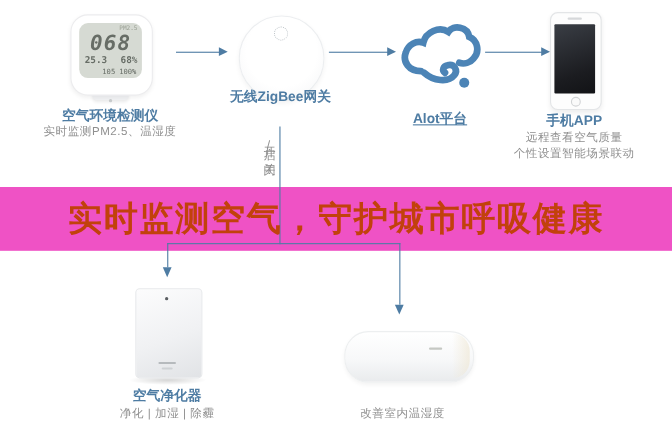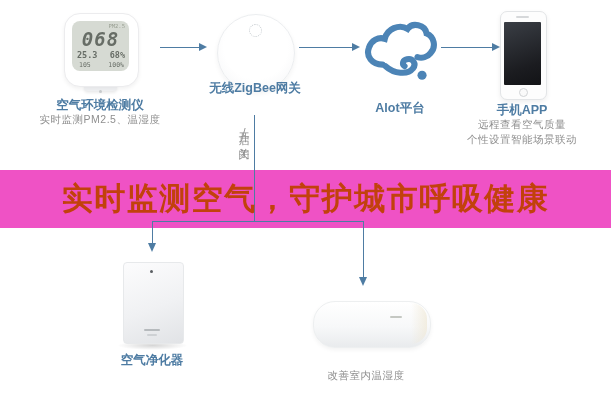--- a/index.html
+++ b/index.html
@@ -21,21 +21,21 @@
   #sensor-body{left:64px;top:13px;width:73px;height:72px;background:#fff;border:1px solid #ececee;
     border-radius:16px;box-shadow:0 2px 4px rgba(0,0,0,.06);z-index:1;}
   #sensor-stand{left:84px;top:84px;width:33px;height:7px;background:#f1f2f4;border-radius:0 0 4px 4px;box-shadow:0 2px 3px rgba(0,0,0,.08);}
   #sensor-mic{left:99px;top:90px;width:3px;height:3px;border-radius:50%;background:#c9cccd;}
   #sensor-lcd{left:72px;top:21px;width:57px;height:50px;background:#d6dad3;border-radius:8px;z-index:2;
     color:#676d66;font-family:"DejaVu Sans Mono",monospace;}
   #lcd-toplabel{right:4px;top:2px;font-size:5.5px;color:#9aa094;position:absolute;}
   #lcd-main{left:0;right:0;top:7px;text-align:center;font-size:19px;font-weight:bold;letter-spacing:1px;position:absolute;font-style:italic;}
   #lcd-temp{left:5px;top:29px;font-size:8.5px;font-weight:bold;position:absolute;}
   #lcd-hum{right:4px;top:29px;font-size:8.5px;font-weight:bold;position:absolute;padding-left:28px;}
-  #lcd-l3{left:7px;top:40px;font-size:6.5px;position:absolute;}
+  #lcd-l3{left:21px;top:40px;font-size:6.5px;position:absolute;}
   #lcd-r3{right:5px;top:40px;font-size:6.5px;position:absolute;}
 
   
   #gateway-disc{left:217px;top:14px;width:76px;height:76px;border-radius:50%;
     background:radial-gradient(circle at 50% 42%,#ffffff 55%,#f2f3f5 100%);
     border:1px solid #eceef0;box-shadow:0 2px 5px rgba(0,0,0,.05);}
   #gateway-dots{left:249px;top:24px;width:11px;height:11px;border:1.5px dotted #c2c8cc;border-radius:50%;}
 
   
   .harrow{height:1px;background:var(--blue);}
@@ -49,21 +49,21 @@
   #phone-body{left:500px;top:11px;width:45px;height:87px;background:#fdfdfd;border:1px solid #e3e5e7;
     border-radius:7px;box-shadow:0 2px 5px rgba(0,0,0,.07);}
   #phone-earpiece{left:516px;top:16px;width:13px;height:2px;background:#d6d8da;border-radius:1px;}
   #phone-screen{left:504px;top:22px;width:37px;height:63px;background:linear-gradient(160deg,#3a3e45 0%,#1b1c20 70%,#121316 100%);border-radius:1px;}
   #phone-home{left:519px;top:88px;width:7px;height:7px;border:1px solid #d2d4d6;border-radius:50%;background:#fafafa;}
 
   
   #sensor-title{left:40px;top:97px;width:120px;}
   #sensor-sub{left:10px;top:113px;width:180px;}
   #gateway-title{left:195px;top:80px;width:120px;}
-  #cloud-title{left:350px;top:100px;width:100px;}
+  #cloud-title{left:350px;top:100px;width:100px;text-decoration:underline;}
   #phone-title{left:472px;top:102px;width:100px;}
   #phone-sub1{left:452px;top:118px;width:140px;}
   #phone-sub2{left:452px;top:133px;width:140px;}
 
   
   #cloud-icon{left:362px;top:20px;width:76px;height:68px;}
 
   
   #gateway-vline{left:254px;top:115px;width:1px;height:107px;background:var(--blue);z-index:4;}
   #connector-label{left:236px;top:124px;color:var(--gray);font-size:11px;letter-spacing:1px;
@@ -162,19 +162,20 @@
   <div class="abs varrowhead" id="t-leftv-head"></div>
   <div class="abs cline" id="t-rightv"></div>
   <div class="abs varrowhead" id="t-rightv-head"></div>
 
   <div class="abs" id="purifier-shadow"></div>
   <div class="abs" id="purifier-body"></div>
   <div class="abs" id="purifier-dot"></div>
   <div class="abs" id="purifier-logo1"></div>
   <div class="abs" id="purifier-logo2"></div>
   <div class="abs node-title" id="purifier-title">空气净化器</div>
+  <div class="abs node-sub" id="purifier-sub">净化 | 加湿 | 除霾</div>
 
   <div class="abs" id="ac-body"></div>
   <div class="abs" id="ac-cap"></div>
   <div class="abs" id="ac-logo"></div>
   <div class="abs node-sub" id="ac-sub">改善室内温湿度</div>
 
 </div>
 
 </body></html>

